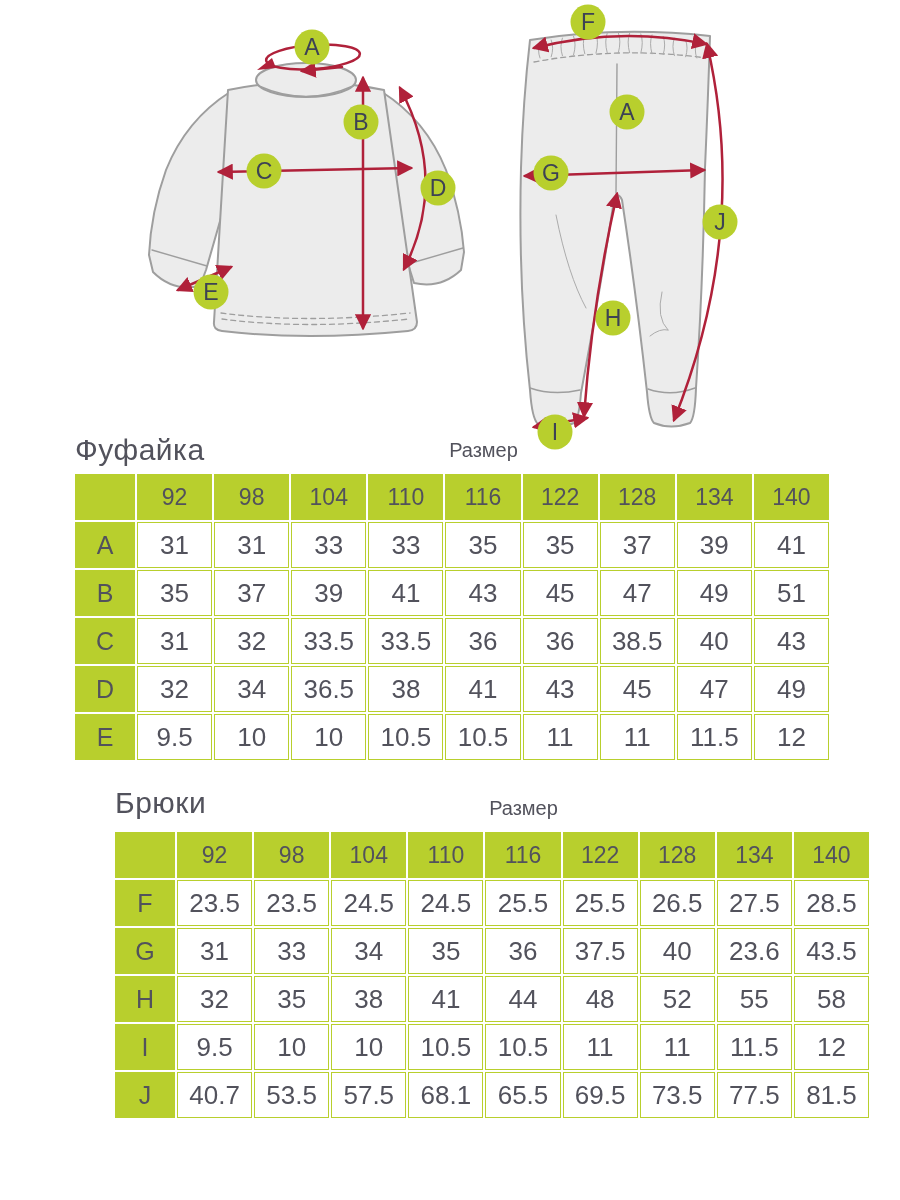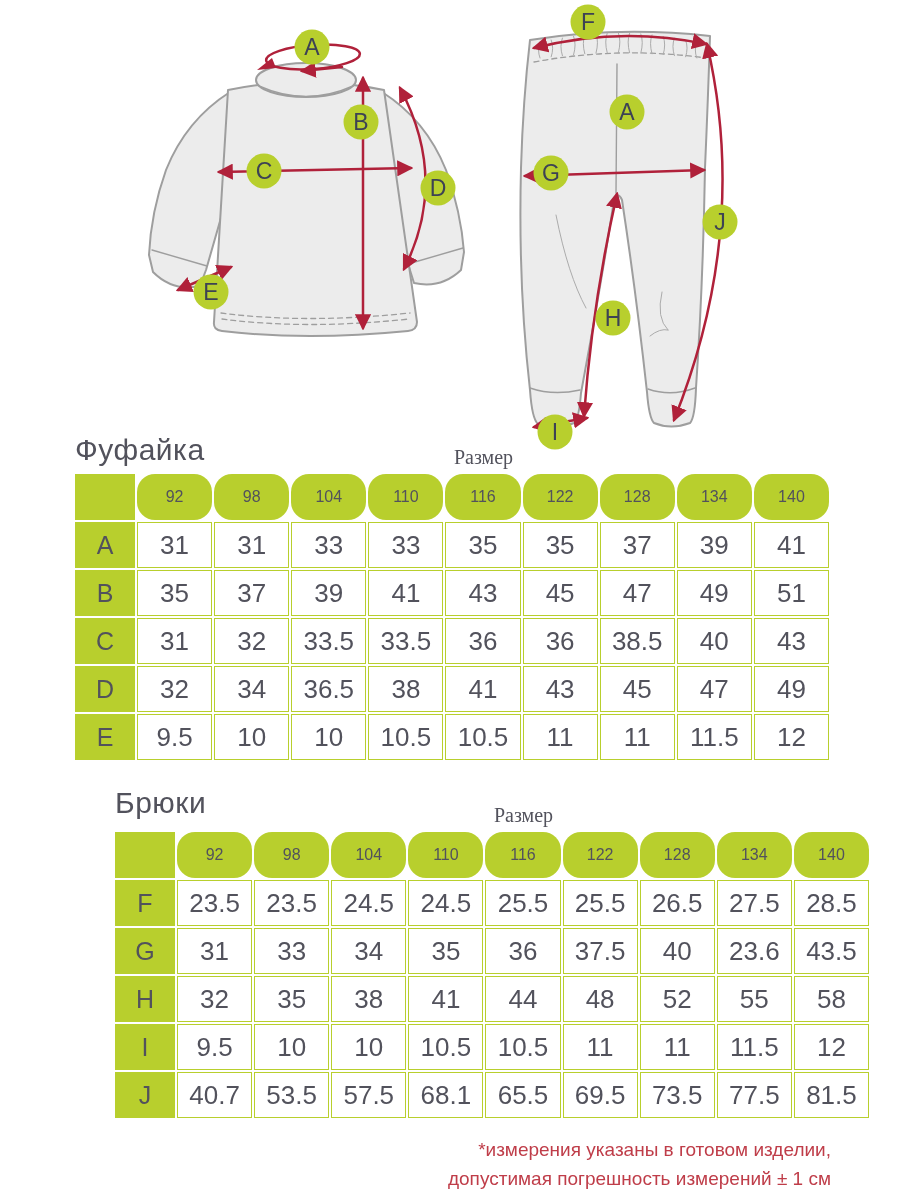--- a/index.html
+++ b/index.html
@@ -25,28 +25,28 @@
   .badge circle{fill:var(--accent-green);}
   .badge text{fill:var(--badge-letter);font-size:23px;text-anchor:middle;font-family:"Liberation Sans",sans-serif;}
 
   .tbl-block{position:absolute;left:73px;width:758px;}
   #table-block-1{top:437px;}
   #table-block-2{top:790px;margin-left:40px;}
   .tbl-head{position:relative;}
   #table-block-1 .tbl-head{height:35px;}
   #table-block-2 .tbl-head{height:40px;}
   .tbl-title{position:absolute;left:2px;top:-4px;font-size:30px;color:var(--text-dark);letter-spacing:.5px;}
-  .size-label{position:absolute;left:63px;right:0;bottom:3px;text-align:center;font-size:20px;color:var(--text-dark);font-family:Liberation Serif, serif;}
+  .size-label{position:absolute;left:63px;right:0;bottom:10px;text-align:center;font-size:20px;color:var(--text-dark);}
 
   table.size-table{border-collapse:separate;border-spacing:2px;table-layout:fixed;width:758px;}
   table.size-table th,table.size-table td{
     height:46px;text-align:center;vertical-align:middle;font-weight:normal;overflow:hidden;
   }
   .green-cell{background:var(--accent-green);color:var(--text-dark);}
-  th.size-cell{font-size:16px;border-radius:18px;}
+  th.size-cell{font-size:23px;}
   th.label-cell{font-size:25px;}
   td.value-cell{background:#fff;border:1.5px solid var(--accent-green);color:var(--text-dark);font-size:26px;}
 
   .footnote{position:absolute;right:69px;top:1136px;text-align:right;color:var(--footer-red);font-size:19px;line-height:1.5;}
 </style>
 </head>
 <body>
 
 <div class="canvas">
 
@@ -355,18 +355,14 @@
             <td class="value-cell">65.5</td>
             <td class="value-cell">69.5</td>
             <td class="value-cell">73.5</td>
             <td class="value-cell">77.5</td>
             <td class="value-cell">81.5</td>
           </tr>
         </tbody>
       </table>
   </div>
 
-  <div class="footnote">
-    <div>*измерения указаны в готовом изделии,</div>
-    <div>допустимая погрешность измерений ± 1 см</div>
-  </div>
 
 </div>
 
 </body></html>

